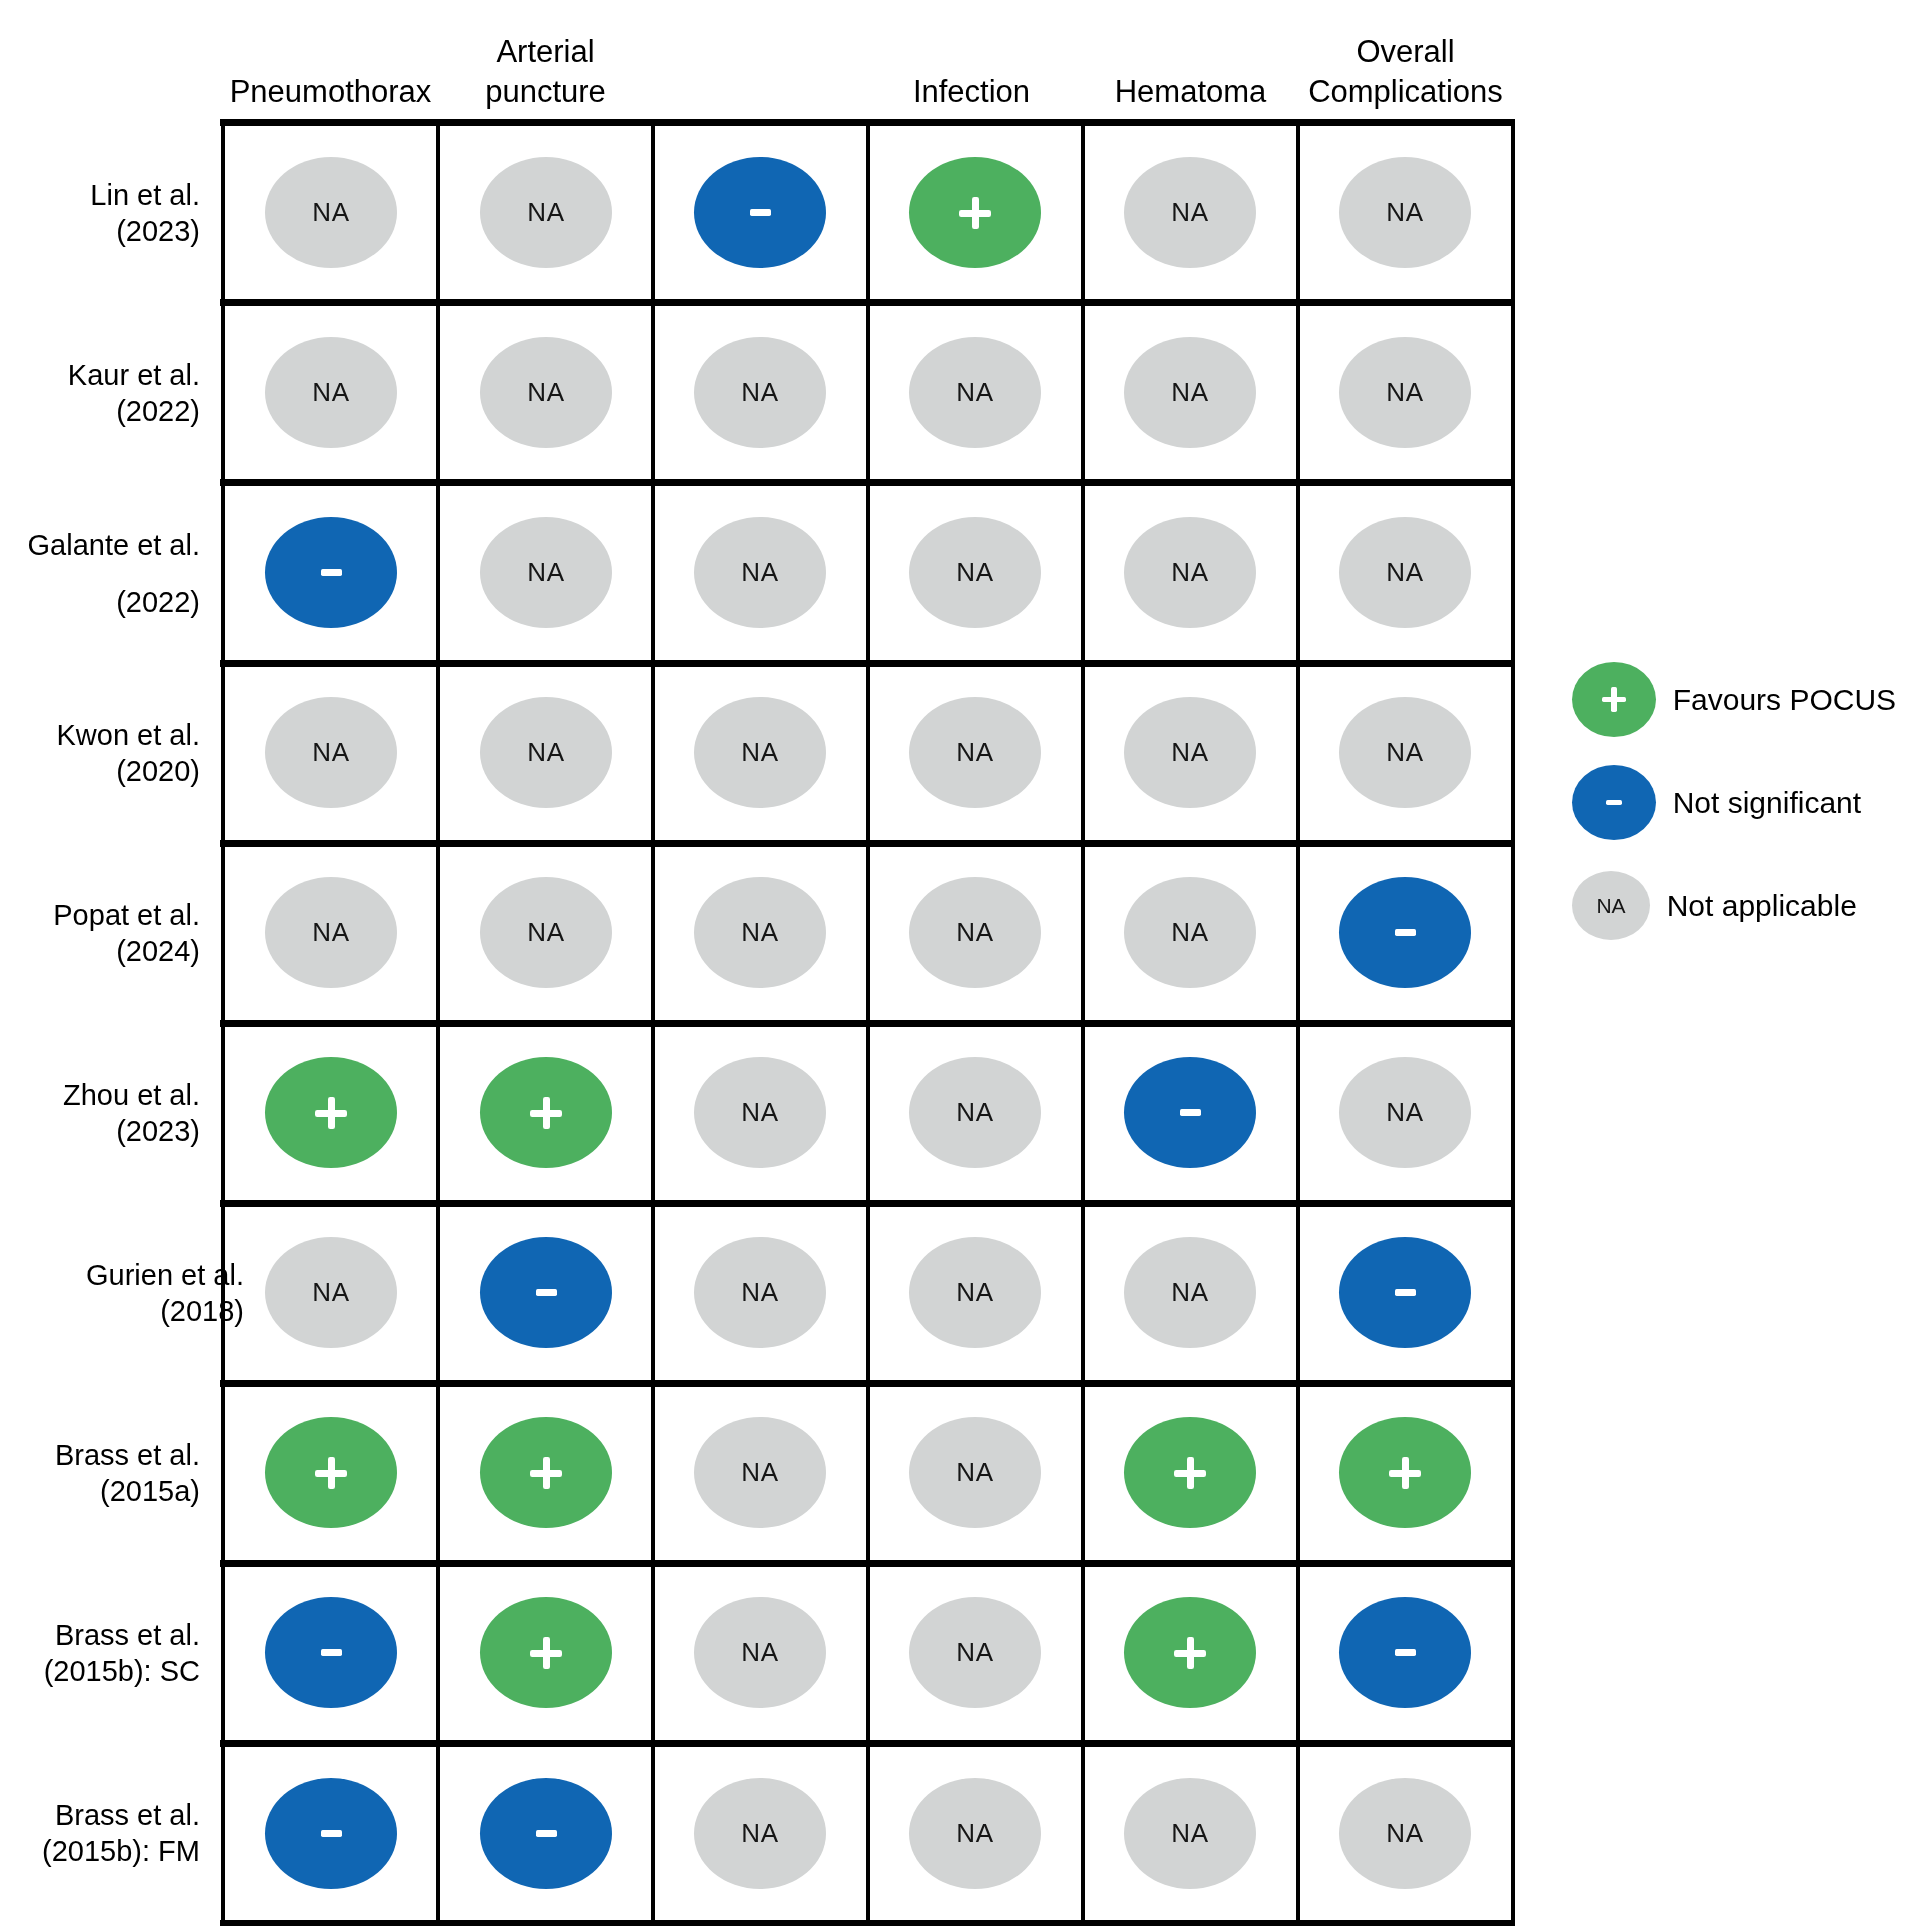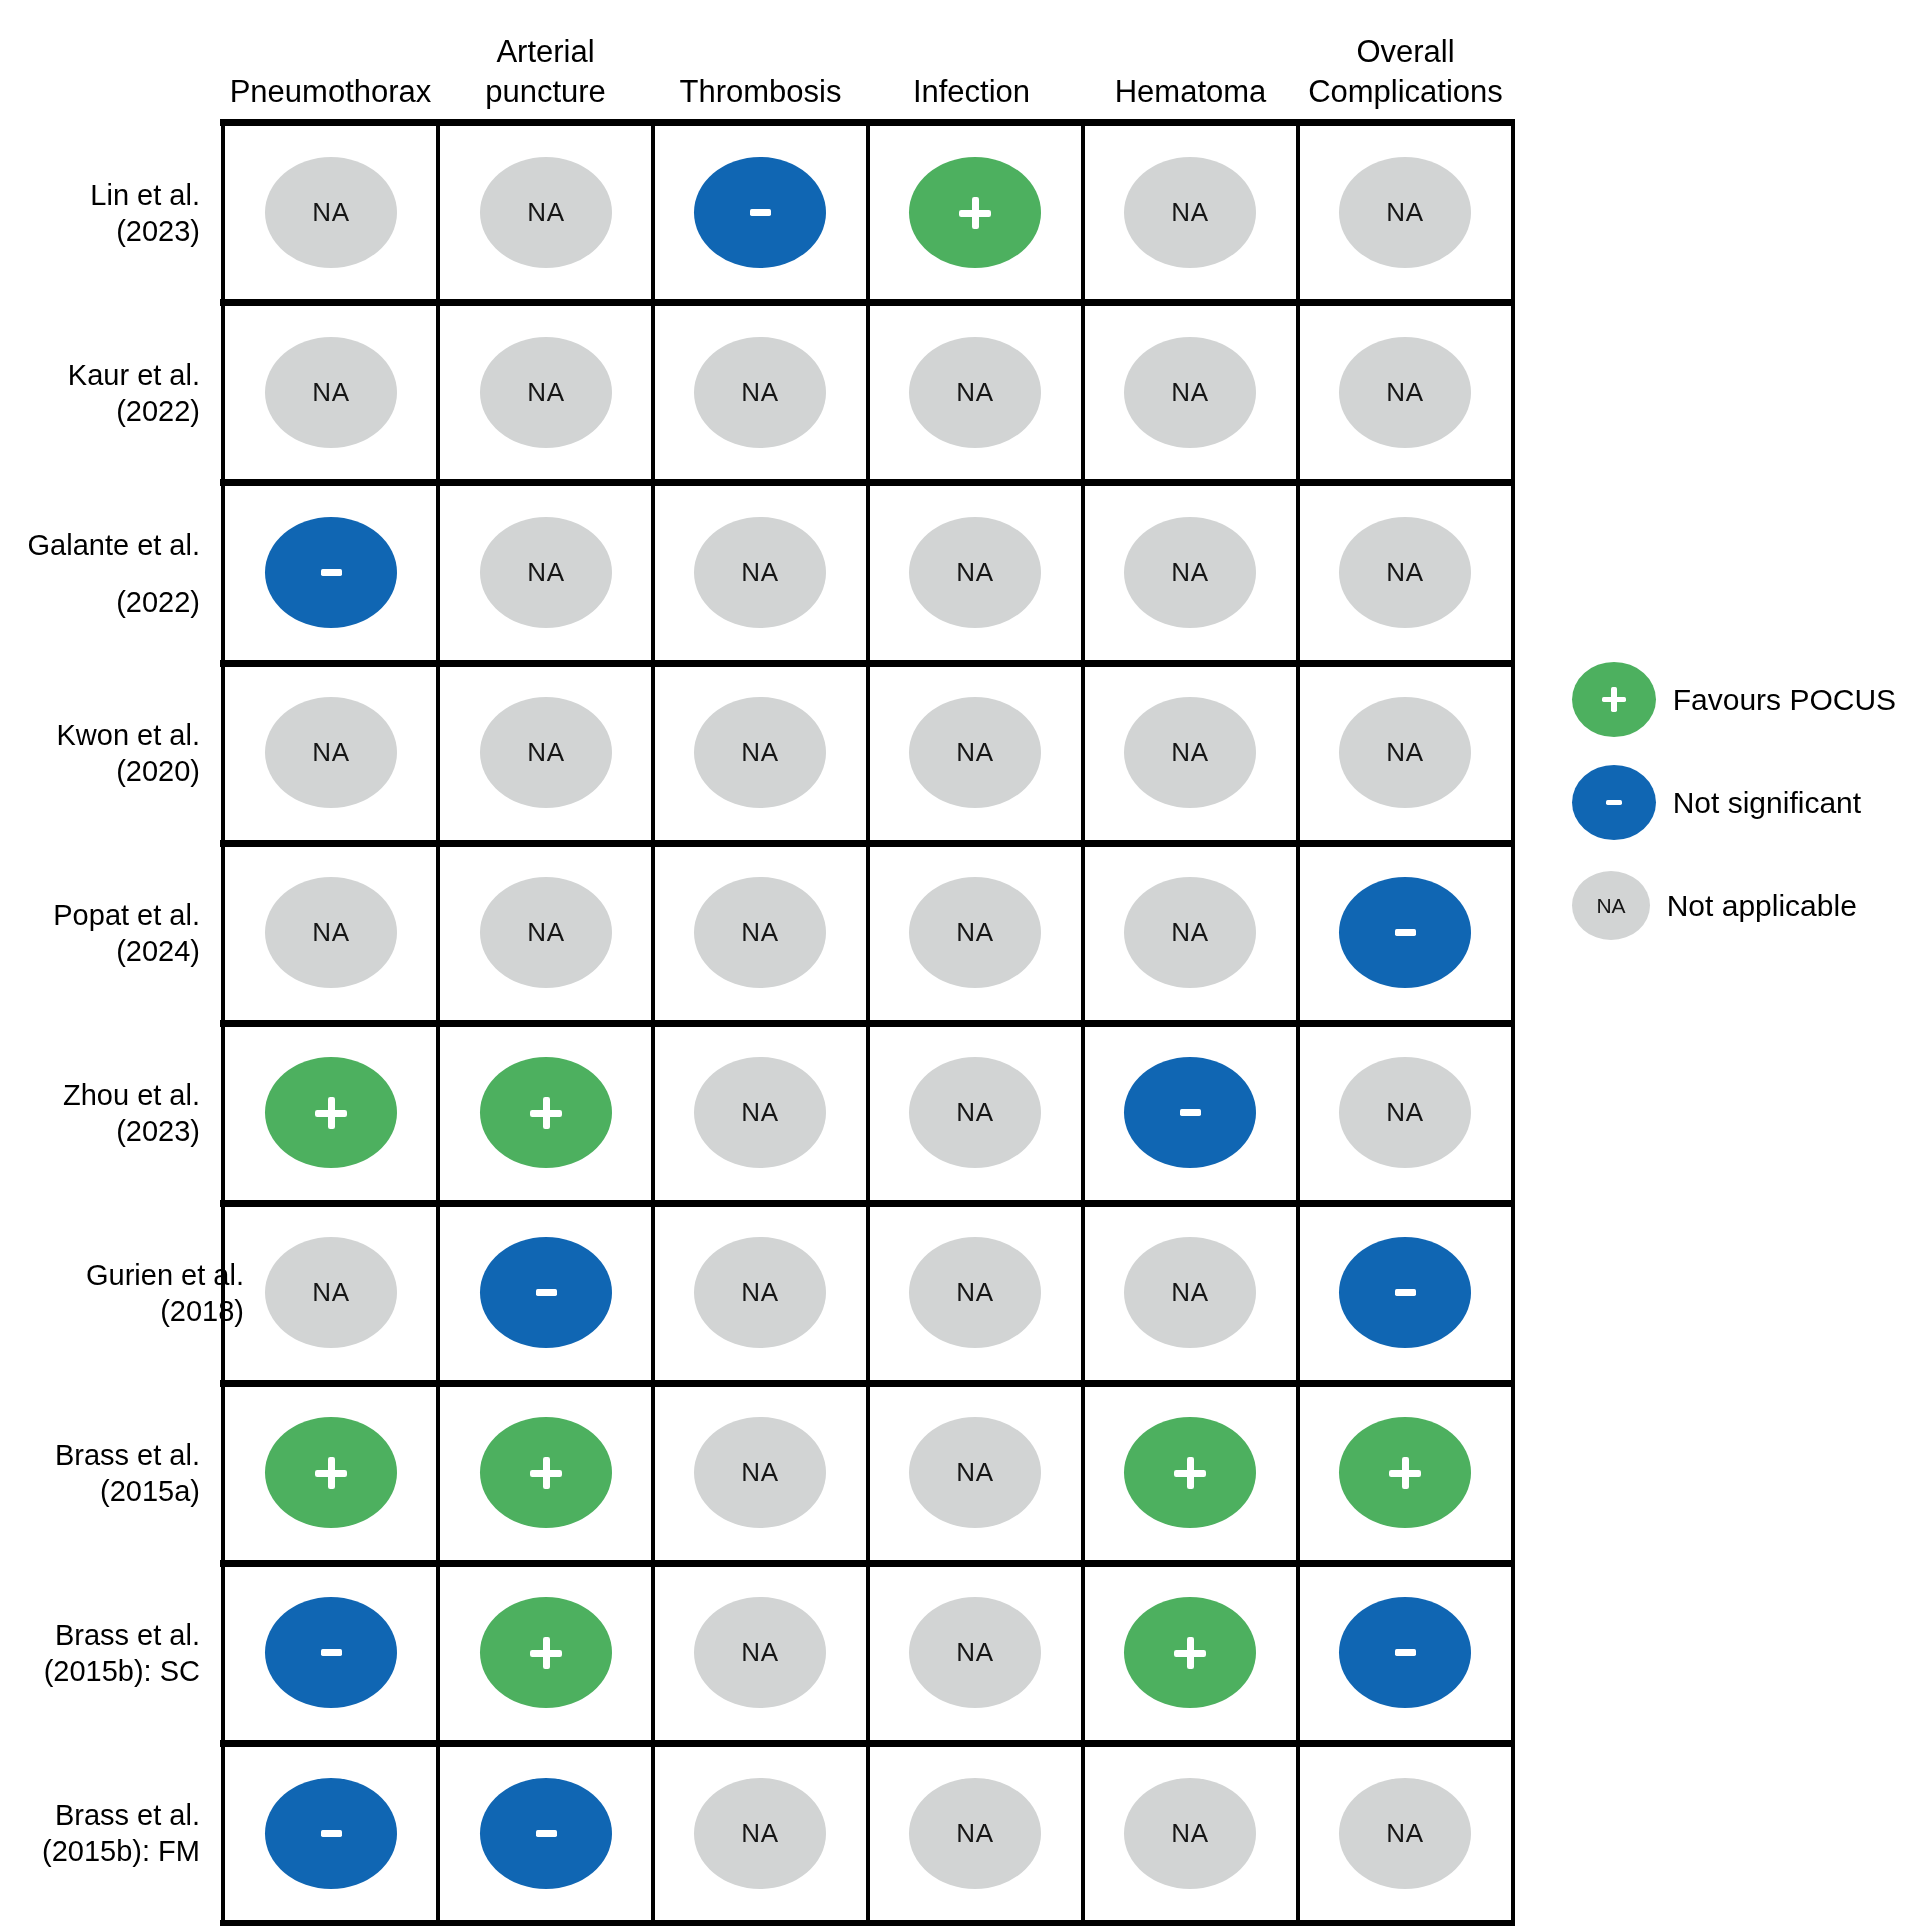--- a/index.html
+++ b/index.html
@@ -126,23 +126,20 @@
 </head>
 <body>
 
 <div id="figure">
     <div class="col-header" style="left: 223px; width: 215px;">
       <div>Pneumothorax</div>
     </div>
     <div class="col-header" style="left: 438px; width: 215px;">
       <div>Arterial</div>
       <div>puncture</div>
-    </div>
-    <div class="col-header" style="left: 653px; width: 215px;">
-      <div>Thrombosis</div>
     </div>
     <div class="col-header" style="left: 864px; width: 215px;">
       <div>Infection</div>
     </div>
     <div class="col-header" style="left: 1083px; width: 215px;">
       <div>Hematoma</div>
     </div>
     <div class="col-header" style="left: 1298px; width: 215px;">
       <div>Overall</div>
       <div>Complications</div>

